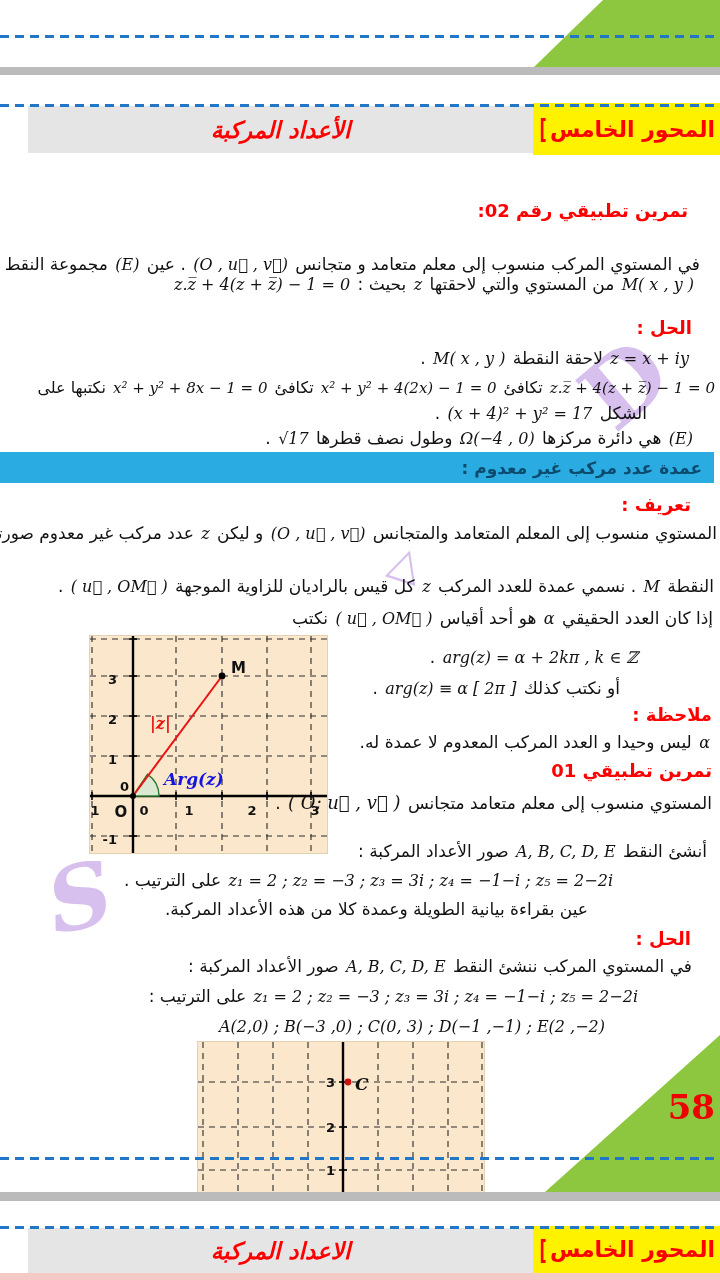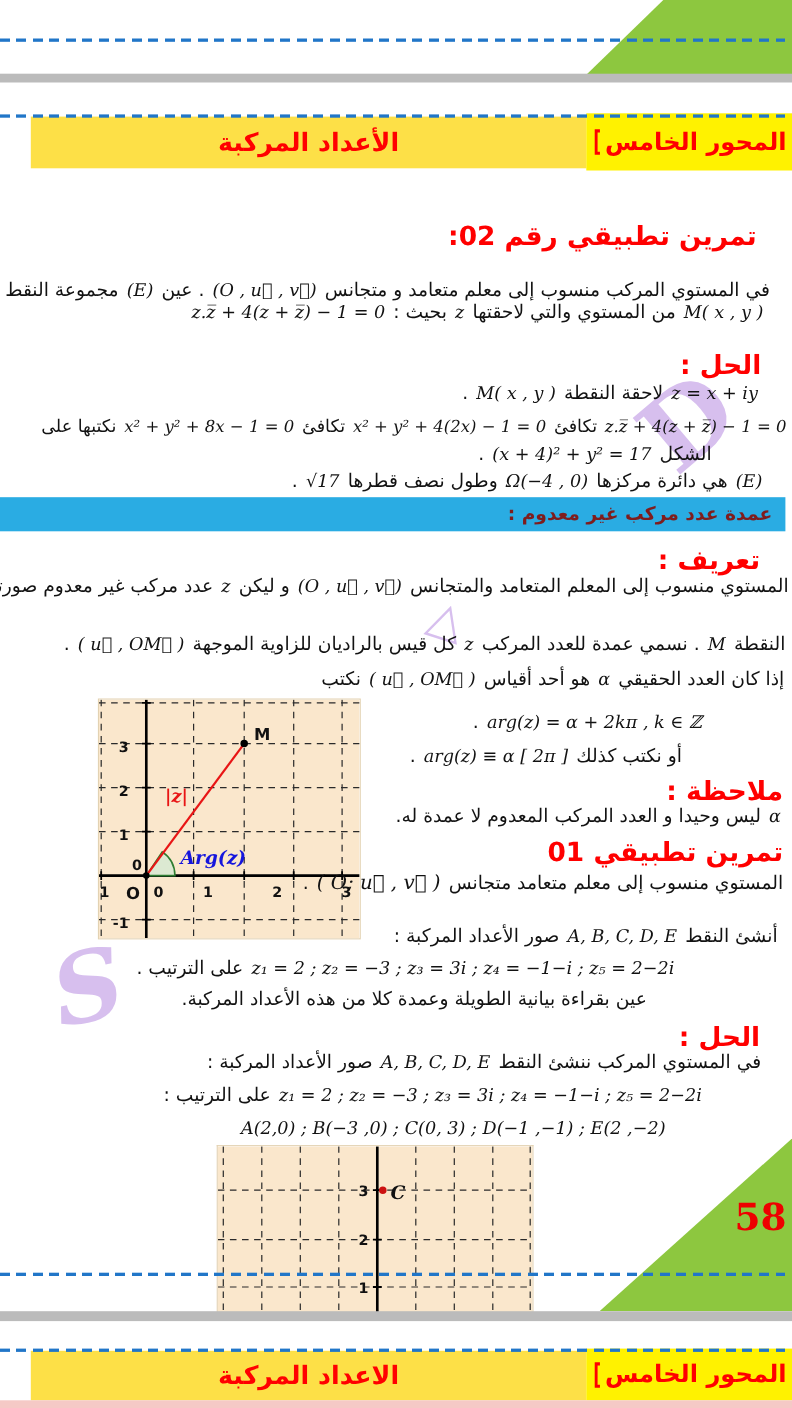--- a/index.html
+++ b/index.html
@@ -8,36 +8,36 @@
   
   .dash{position:absolute;left:0;width:720px;height:3px;z-index:40;
         background-image:repeating-linear-gradient(90deg,#2176C8 0 9px,transparent 9px 15px);}
   .graybar{position:absolute;left:0;width:720px;background:#BBBBBB;z-index:15;}
   .wedge-top{position:absolute;left:520px;top:0;width:200px;height:68px;background:#8DC73F;
              clip-path:polygon(13px 68px,200px 68px,200px 0,83px 0);z-index:5;}
   .wedge-bottom{position:absolute;left:540px;top:1035px;width:180px;height:157px;background:#8DC73F;
                 clip-path:polygon(5px 157px,180px 157px,180px 0);z-index:12;}
   .pagenum{position:absolute;right:5px;top:52px;color:#EE0000;font-weight:bold;font-size:34px;
            font-family:"DejaVu Serif",serif;}
-  .band-green{position:absolute;left:28px;width:505px;height:47px;background:#fde047;z-index:20;
-              display:flex;align-items:center;justify-content:center;}
+  .band-green{position:absolute;left:28px;width:505px;height:47px;background:#e5e5e5;z-index:20;
+              display:flex;align-items:center;justify-content:center;font-style:italic;}
   .band-yellow{position:absolute;left:533px;width:187px;height:52px;background:#FFF200;z-index:20;
                display:flex;align-items:center;direction:ltr;padding-left:4px;box-sizing:border-box;}
   .band-title{color:#FF0000;font-weight:bold;font-size:23px;}
   .band-chapter{color:#FF0000;font-weight:bold;font-size:22px;}
   .bracket{color:#FF0000;font-weight:bold;font-size:26px;margin-right:1px;transform:scaleX(.6);}
   .pinkstrip{position:absolute;left:0;top:1273px;width:720px;height:7px;background:#F5C9C6;z-index:20;}
   
   .ln{position:absolute;white-space:nowrap;direction:rtl;color:#121212;font-size:17px;line-height:1.45;z-index:10;}
   .math{direction:ltr;unicode-bidi:isolate;font-family:"DejaVu Serif","Liberation Serif",serif;
         font-style:italic;font-size:16px;padding:0 2px;}
-  .red{color:#FF0000;font-weight:bold;font-size:24px;}
+  .red{color:#FF0000;font-weight:bold;font-size:18px;}
   .banner{position:absolute;left:0;top:452px;width:714px;height:31px;background:#2AACE3;z-index:10;
           display:flex;align-items:center;justify-content:flex-end;padding-right:12px;box-sizing:border-box;}
-  .banner span{color:#7f1d1d;font-weight:bold;font-size:17px;direction:rtl;}
+  .banner span{color:#0c4a6e;font-weight:bold;font-size:17px;direction:rtl;}
   .tight .math{font-size:15px;}
   .tight{font-size:16px;}
   .bigp .math{font-size:18px;}
   .graph{position:absolute;z-index:8;overflow:hidden;border:1px solid #E3D2B2;}
   .wm{position:absolute;color:rgba(172,122,220,0.48);font-weight:bold;z-index:6;
       font-family:"DejaVu Serif",serif;}
 </style>
 </head>
 <body>
 

